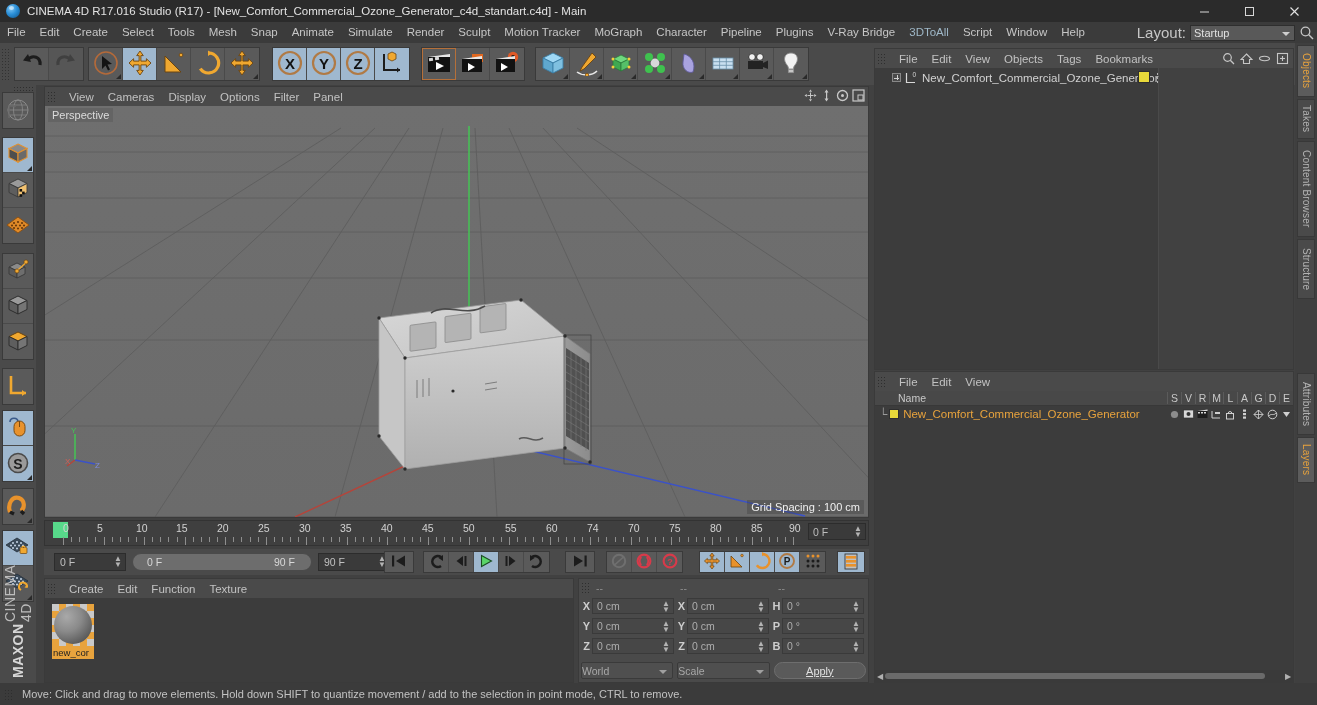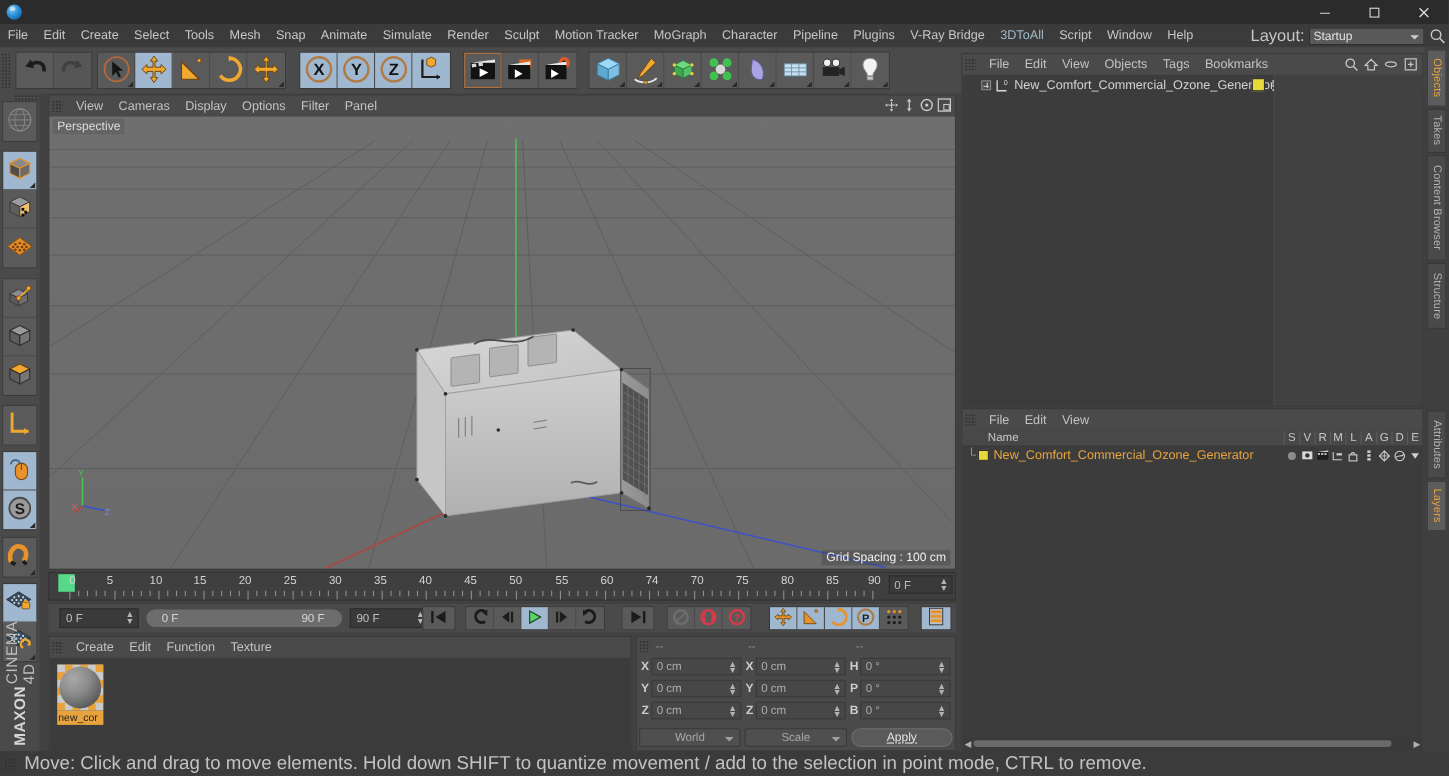--- a/index.html
+++ b/index.html
@@ -241,21 +241,21 @@
     flex: 1; height: 16px; background: #474747; border: 1px solid #3a3a3a;
     font-size: 10.5px; color: #aeaeae; display: flex; align-items: center;
     padding-left: 4px; position: relative; margin-right: 2px;
   }
   .co-bottom {
     position: absolute; left: 2px; bottom: 3px; right: 2px; display: flex; gap: 4px;
   }
   .co-sel {
     flex: 1; height: 17px; background: #4f4f4f; border: 1px solid #3a3a3a;
     border-radius: 2px; font-size: 10.5px; color: #a8a8a8;
-    display: flex; align-items: center; justify-content: center; position: relative;
+    display: flex; align-items: center; position: relative;
   }
   .co-sel .caret { position: absolute; right: 5px; top: 7px;
     border-left: 4px solid transparent; border-right: 4px solid transparent;
     border-top: 4px solid #a0a0a0; }
   .co-apply {
     flex: 1; height: 17px; background: #5a5a5a; border: 1px solid #6e6e6e;
     border-radius: 9px; font-size: 11px; color: #e0e0e0;
     display: flex; align-items: center; justify-content: center; text-decoration: underline;
   }
 
@@ -330,29 +330,30 @@
   
   .statusbar {
     position: absolute; left: 0; bottom: 0; width: 1317px; height: 22px;
     background: #3b3b3b; display: flex; align-items: center;
   }
   .sb-grip {
     width: 10px; height: 11px; margin: 0 8px 0 4px;
     background-image: radial-gradient(#2e2e2e 0.7px, transparent 0.8px);
     background-size: 3px 3px;
   }
-  .sb-text { font-size: 17px; color: #c2c2c2; white-space: nowrap; }
+  .sb-text { font-size: 11px; color: #c2c2c2; white-space: nowrap; }
 </style>
 </head>
 <body>
 
 <div id="app">
 
   <div class="titlebar">
     <div class="tb-icon"></div>
+    <div class="tb-title">CINEMA 4D R17.016 Studio (R17) - [New_Comfort_Commercial_Ozone_Generator_c4d_standart.c4d] - Main</div>
     <div class="tb-buttons">
       <div class="tb-btn">
         <svg width="11" height="11" viewBox="0 0 11 11">
             <line x1="1" y1="6" x2="10" y2="6" stroke="#d8d8d8" stroke-width="1"></line>
           </svg>
       </div>
       <div class="tb-btn">
         <svg width="11" height="11" viewBox="0 0 11 11">
             <rect x="1.5" y="1.5" width="8" height="8" fill="none" stroke="#d8d8d8" stroke-width="1"></rect>
           </svg>

